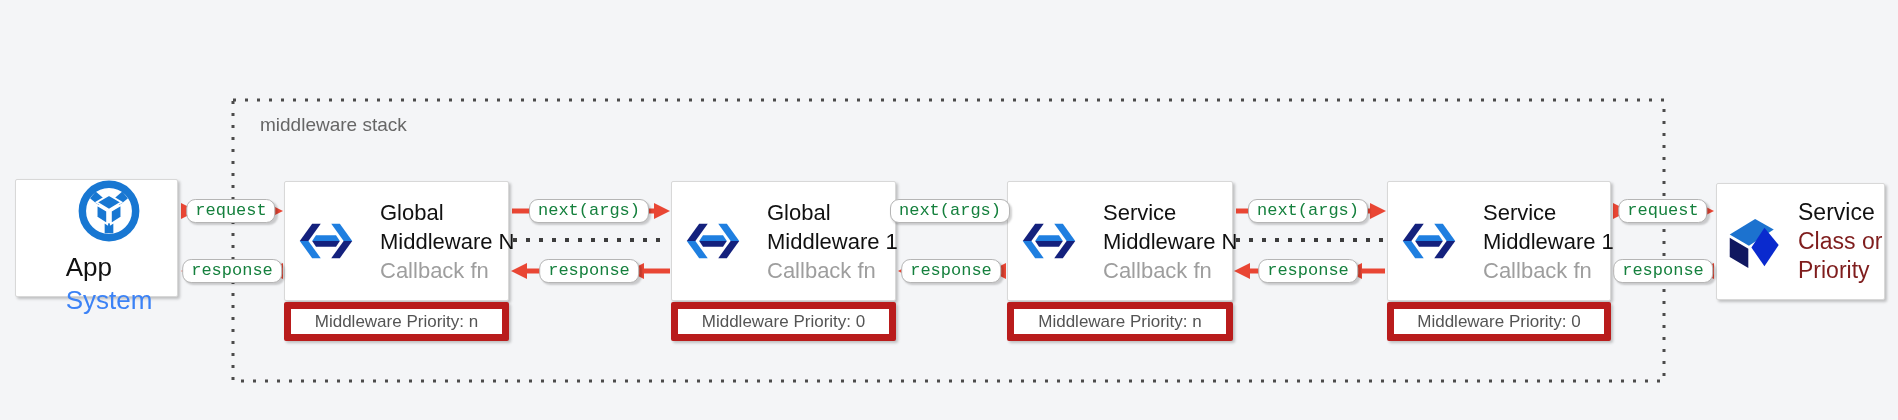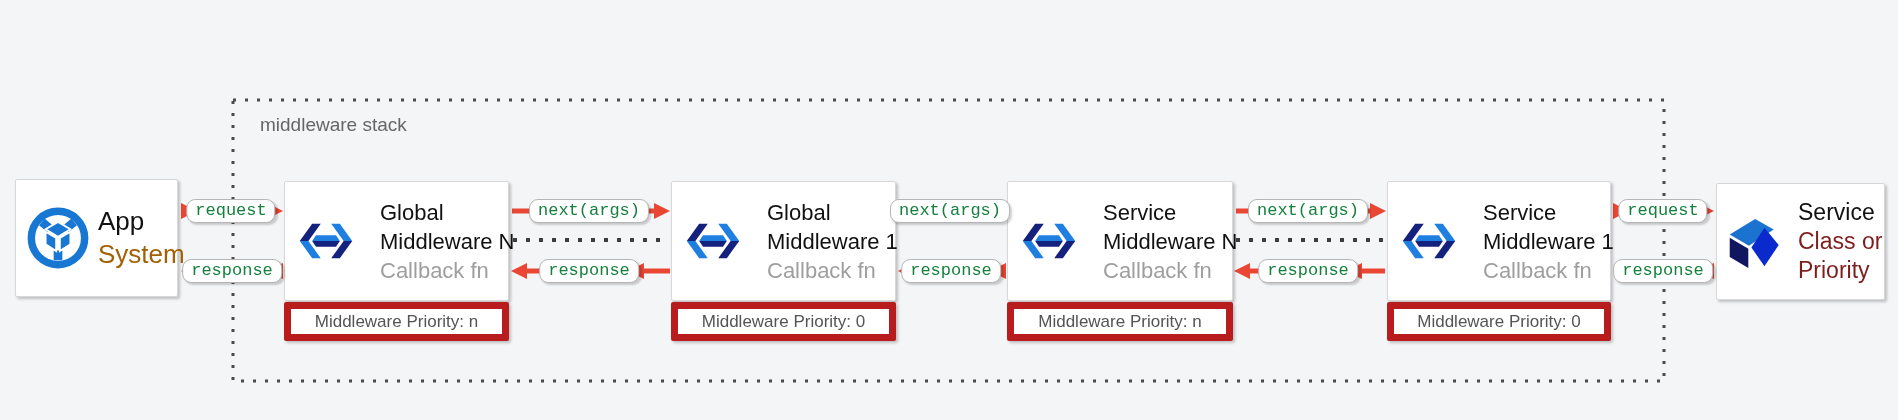--- a/index.html
+++ b/index.html
@@ -27,23 +27,23 @@
     position:absolute;
     background:#fff;
     border:1px solid #d8d8d8;
     border-radius:2px;
     box-shadow:2px 2px 3px rgba(0,0,0,0.22);
     display:flex;align-items:center;
     box-sizing:border-box;
   }
   .node .icon{flex:0 0 auto;display:flex;align-items:center;justify-content:center;}
   .node .txt{display:flex;flex-direction:column;justify-content:center;}
-  .node-app{left:15px;top:179px;width:163px;height:118px;padding-left:11px;gap:9px;}
+  .node-app{left:15px;top:179px;width:163px;height:118px;padding-left:25px;gap:9px;flex-direction:column;}
   .node-app .t1{font-size:26px;color:#111;line-height:33px;}
-  .node-app .t2{font-size:26px;color:#a16207;line-height:33px;}
+  .node-app .t2{font-size:26px;color:#3b82f6;line-height:33px;}
   .mw-box{top:181px;height:120px;padding-left:10px;gap:23px;}
   .mw-box .t1{font-size:22px;color:#111;line-height:29px;white-space:nowrap;}
   .mw-box .t2{font-size:22px;color:#9e9e9e;line-height:29px;white-space:nowrap;}
   .prio-box{
     position:absolute;top:302px;height:39px;
     background:#fff;border:7px solid #b91c1c;border-radius:2px;
     box-shadow:2px 2px 3px rgba(0,0,0,0.22);
     display:flex;align-items:center;justify-content:center;
     font-size:17px;color:#545454;box-sizing:border-box;white-space:nowrap;
   }

